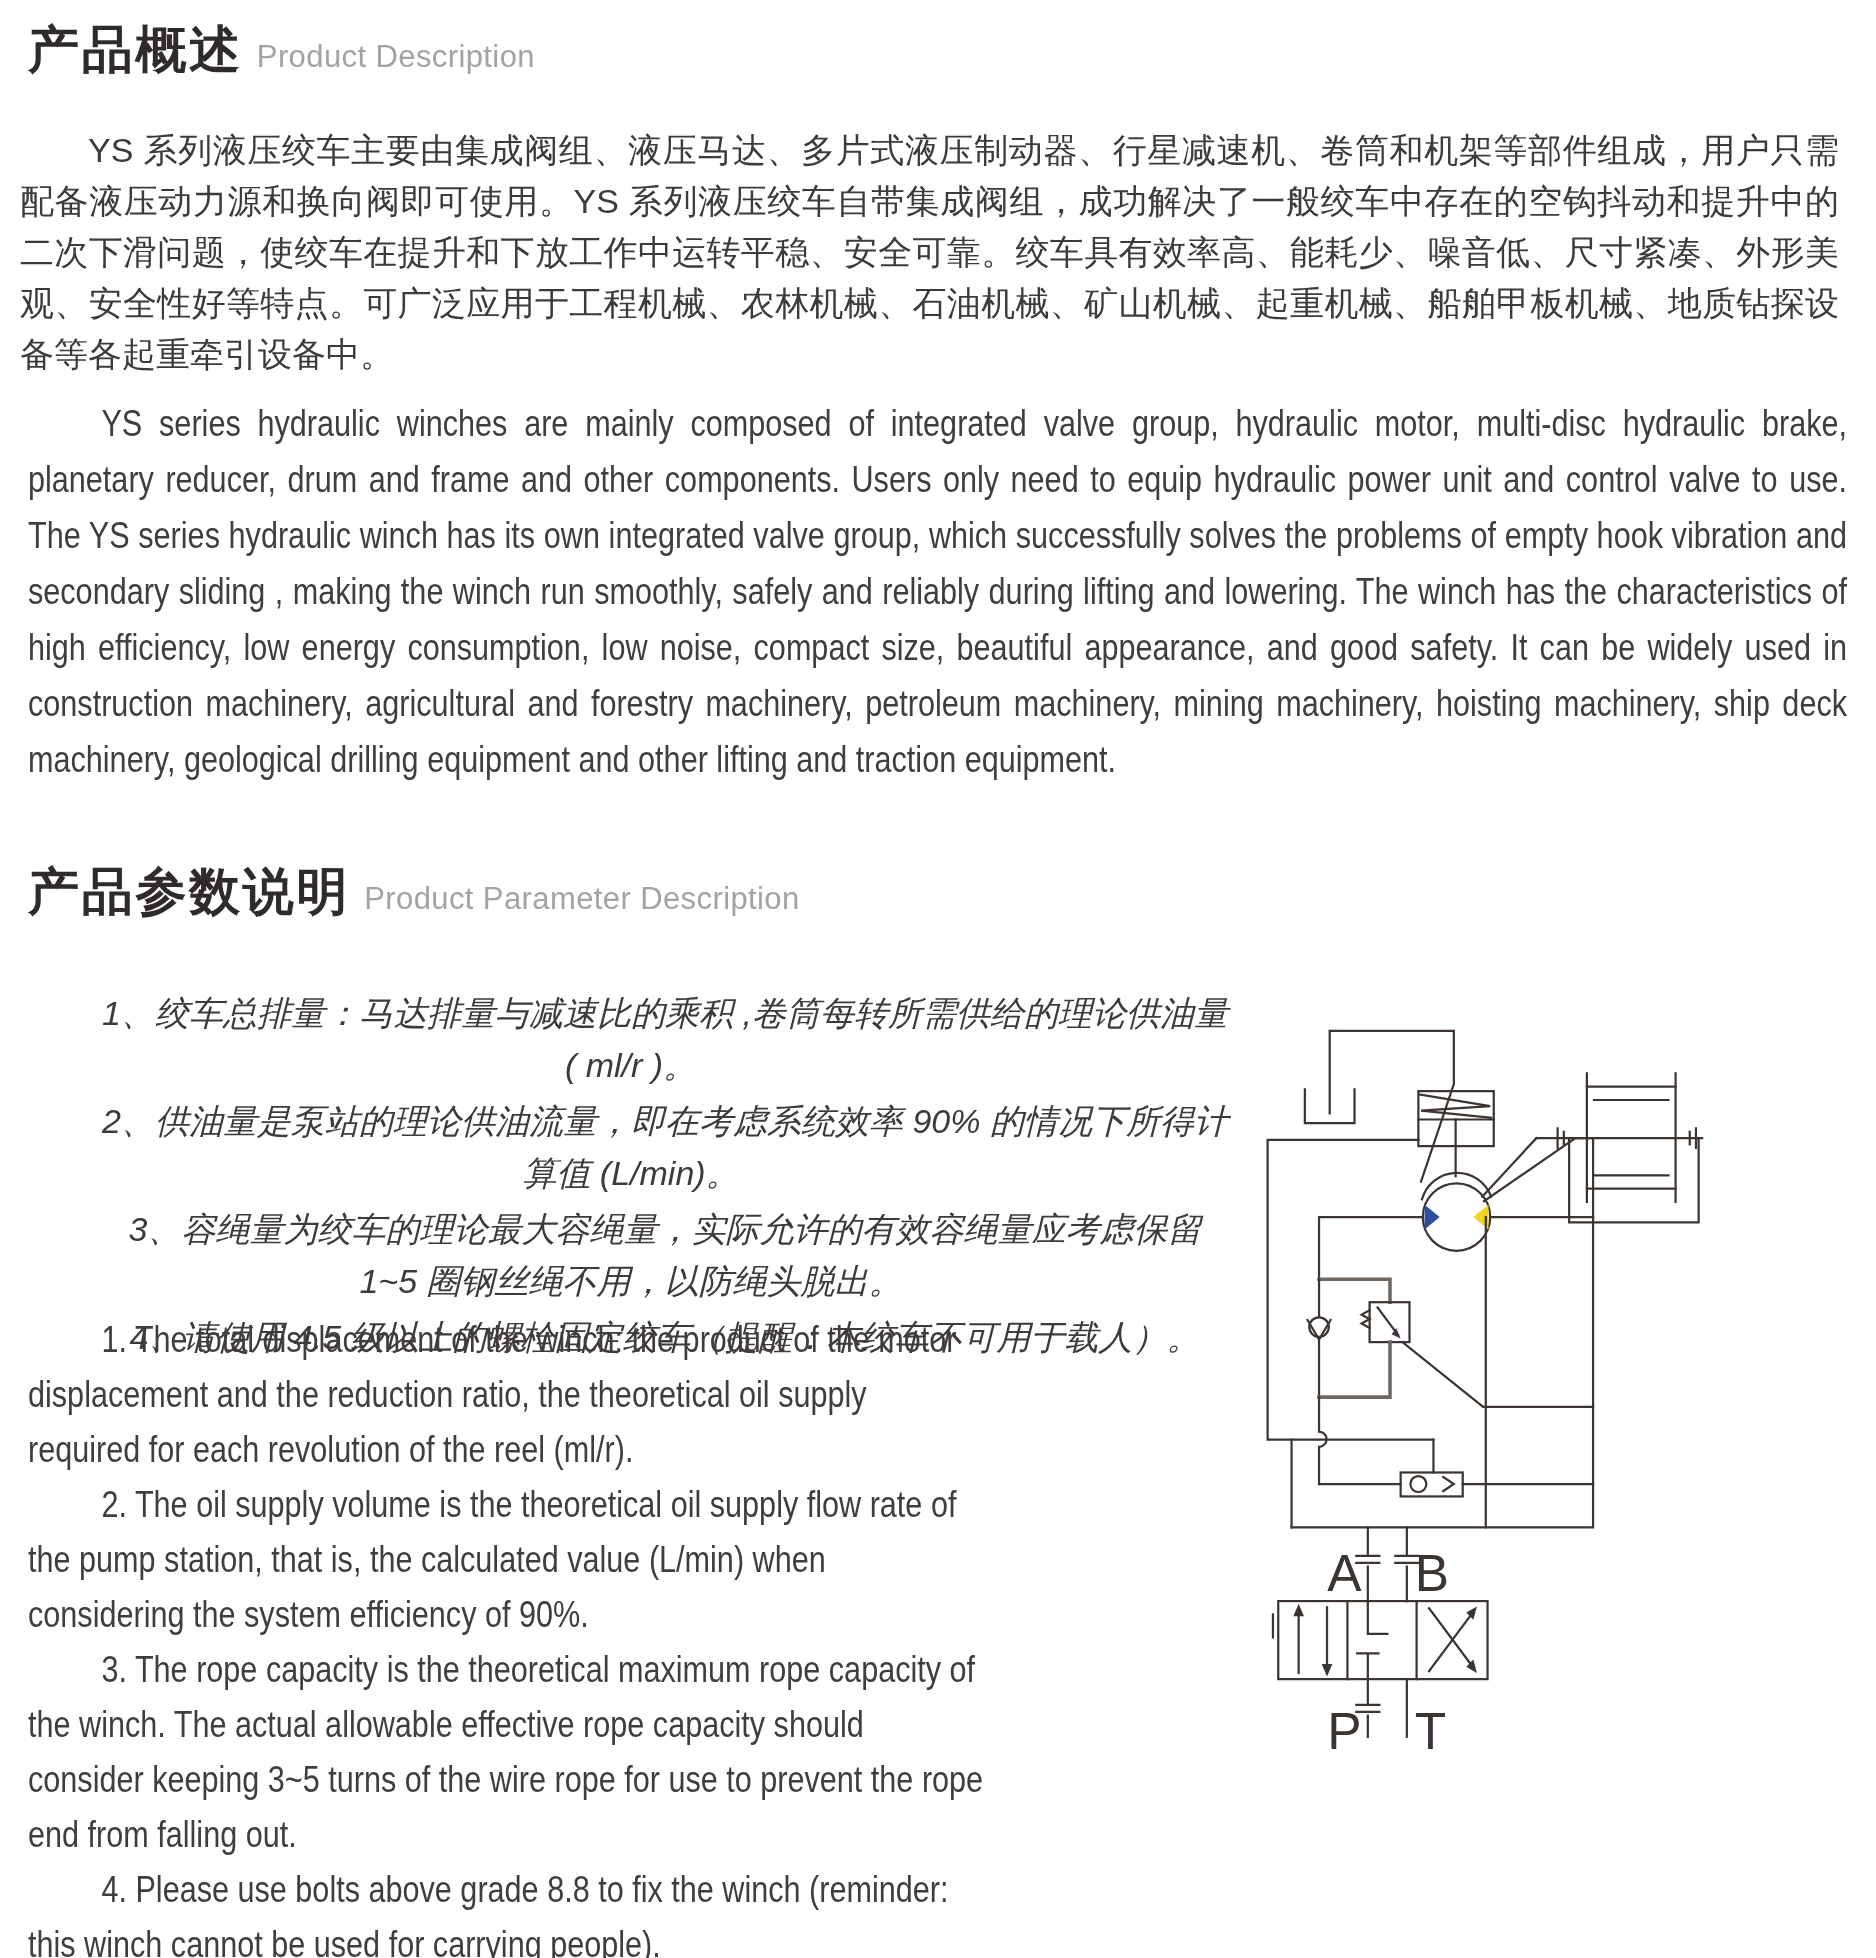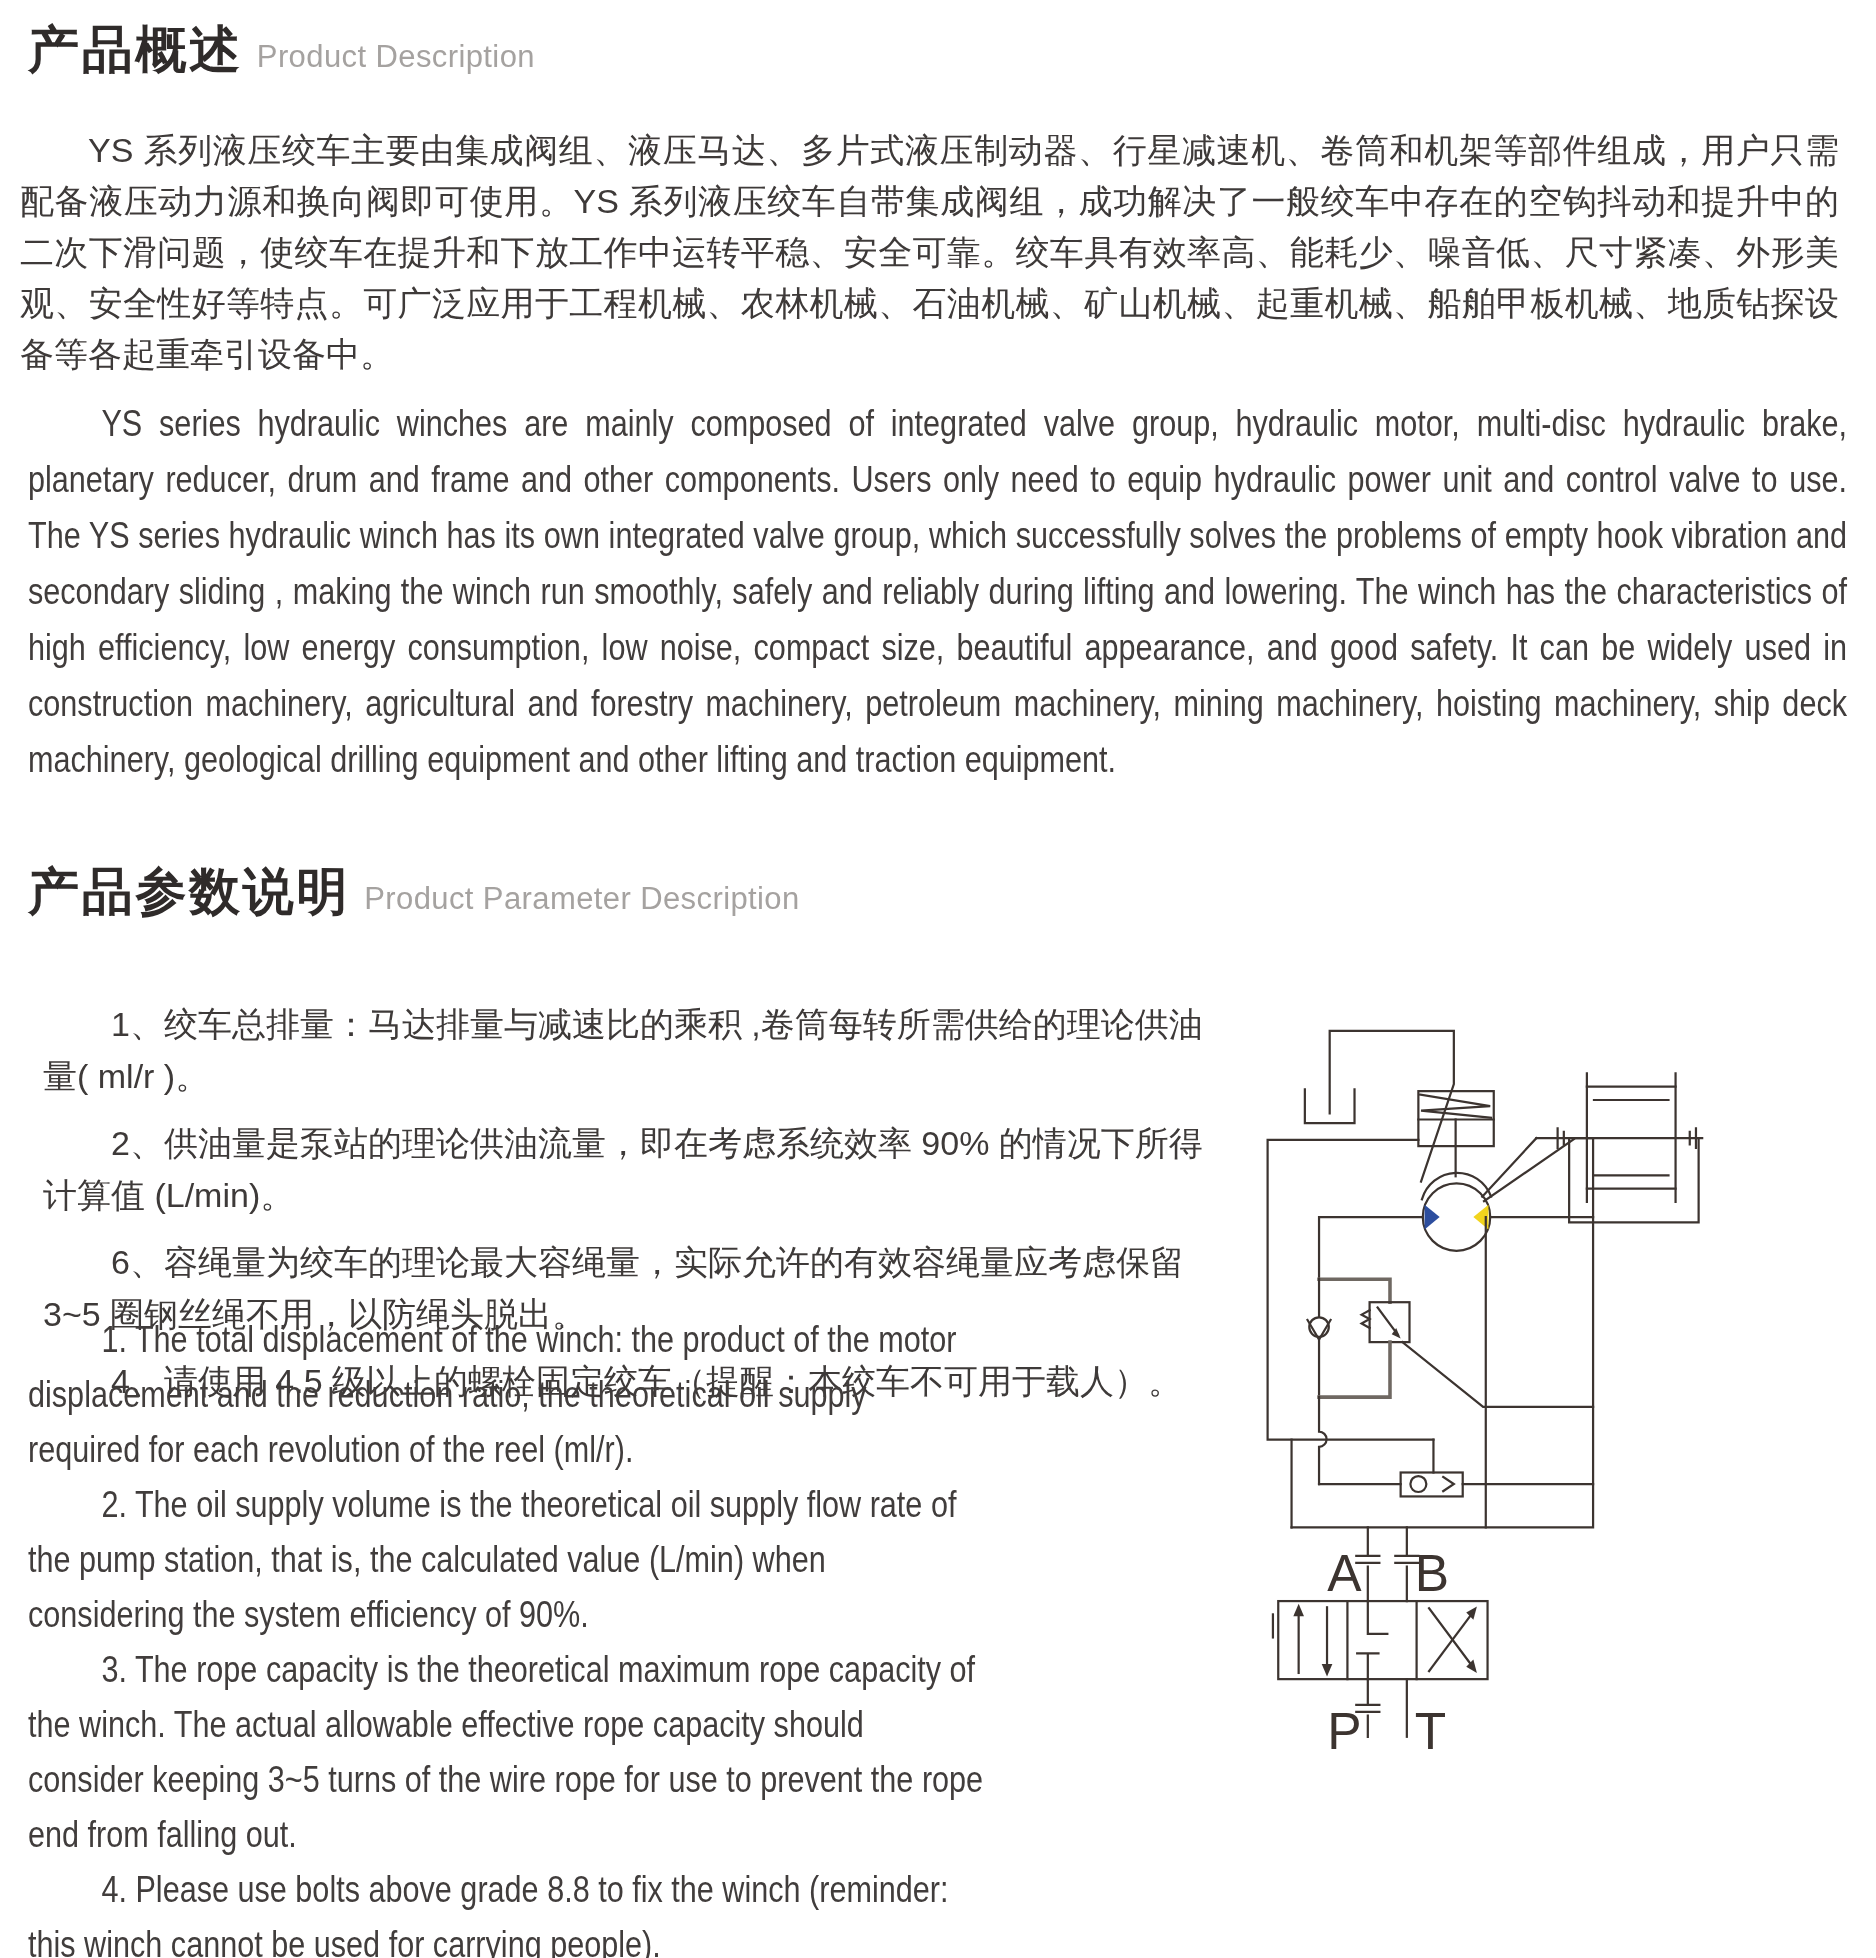--- a/index.html
+++ b/index.html
@@ -30,22 +30,22 @@
     transform:scaleX(0.85);transform-origin:0 0;
   }
   #en-paragraph{
     position:absolute;left:28px;top:396px;width:2140px;
     font-size:36px;line-height:56px;color:#413d3c;
     text-align:justify;text-indent:2.4em;
   }
 
   #cn-notes{position:absolute;left:28px;top:983px;width:1206px;}
   #cn-notes p{
-    margin:15px;font-size:34px;line-height:52px;color:#3e3a39;
-    text-indent:2em;text-align:left;
+    margin:4px;font-size:34px;line-height:52px;color:#3e3a39;
+    text-indent:2em;text-align:center;font-style:italic;
   }
 
   #en-notes{
     position:absolute;left:28px;top:1312px;width:1126px;
     transform:scaleX(0.85);transform-origin:0 0;
   }
   #en-notes p{
     margin:0;font-size:36px;line-height:55px;color:#413d3c;
     text-indent:2.4em;text-align:left;
   }
@@ -75,21 +75,21 @@
 
 <div id="en-paragraph" class="en-scale">YS series hydraulic winches are mainly composed of integrated valve group, hydraulic motor, multi-disc hydraulic brake, planetary reducer, drum and frame and other components. Users only need to equip hydraulic power unit and control valve to use. The YS series hydraulic winch has its own integrated valve group, which successfully solves the problems of empty hook vibration and secondary sliding , making the winch run smoothly, safely and reliably during lifting and lowering. The winch has the characteristics of high efficiency, low energy consumption, low noise, compact size, beautiful appearance, and good safety. It can be widely used in construction machinery, agricultural and forestry machinery, petroleum machinery, mining machinery, hoisting machinery, ship deck machinery, geological drilling equipment and other lifting and traction equipment.</div>
 
 <div class="sec-heading" id="heading-2">
   <span class="cn">产品参数说明</span><span class="en">Product Parameter Description</span>
 </div>
 
 <div id="cn-notes">
   <p>1、绞车总排量：马达排量与减速比的乘积 ,卷筒每转所需供给的理论供油量( ml/r )。</p>
   <p>2、供油量是泵站的理论供油流量，即在考虑系统效率 90% 的情况下所得计算值 (L/min)。</p>
-  <p>6、容绳量为绞车的理论最大容绳量，实际允许的有效容绳量应考虑保留 3~5 圈钢丝绳不用，以防绳头脱出。</p>
+  <p>3、容绳量为绞车的理论最大容绳量，实际允许的有效容绳量应考虑保留 1~5 圈钢丝绳不用，以防绳头脱出。</p>
   <p>4、请使用 4.5 级以上的螺栓固定绞车（提醒：本绞车不可用于载人）。</p>
 </div>
 
 <div id="en-notes">
   <p>1. The total displacement of the winch: the product of the motor displacement and the reduction ratio, the theoretical oil supply required for each revolution of the reel (ml/r).</p>
   <p>2. The oil supply volume is the theoretical oil supply flow rate of the pump station, that is, the calculated value (L/min) when considering the system efficiency of 90%.</p>
   <p>3. The rope capacity is the theoretical maximum rope capacity of the winch. The actual allowable effective rope capacity should consider keeping 3~5 turns of the wire rope for use to prevent the rope end from falling out.</p>
   <p>4. Please use bolts above grade 8.8 to fix the winch (reminder: this winch cannot be used for carrying people).</p>
 </div>
 

